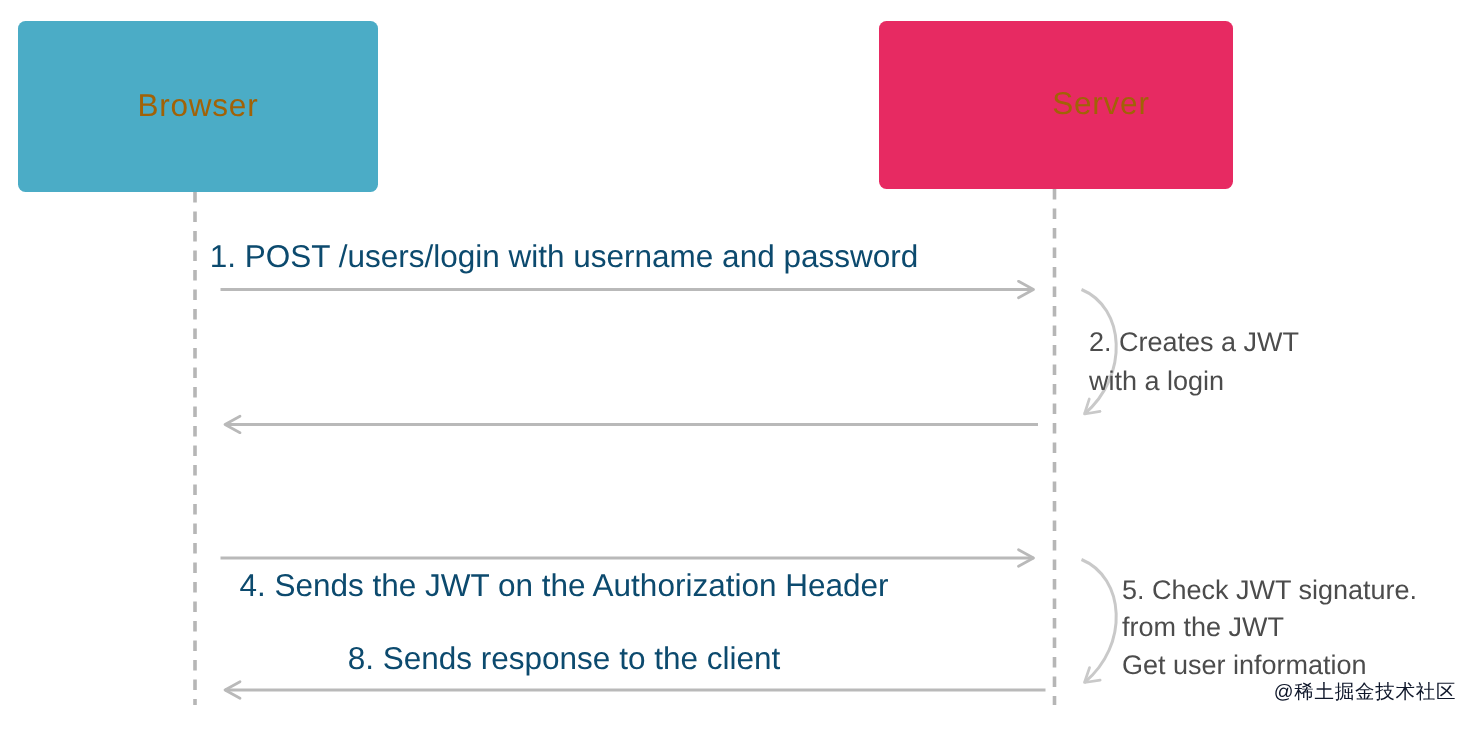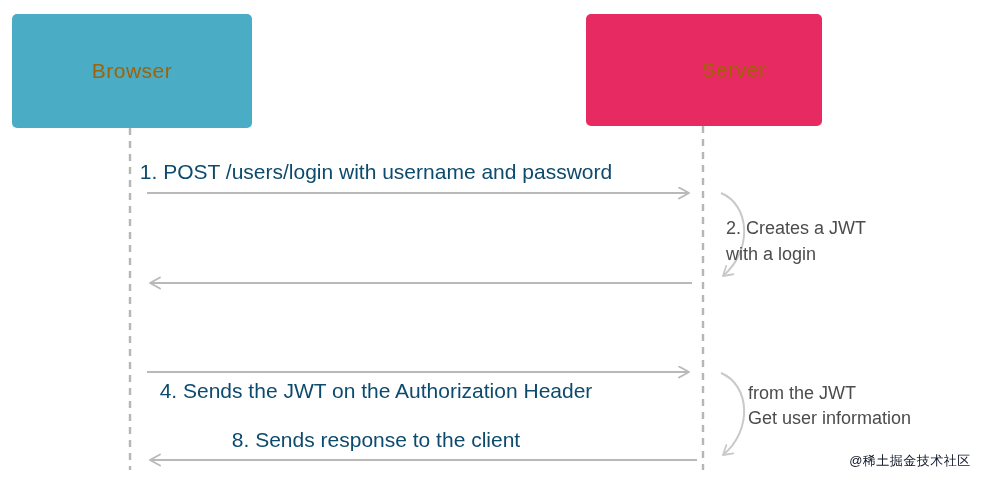--- a/index.html
+++ b/index.html
@@ -111,19 +111,20 @@
 
   <div class="msg-label m1">1. POST /users/login with username and password</div>
   <div class="msg-label m4">4. Sends the JWT on the Authorization Header</div>
   <div class="msg-label m6">8. Sends response to the client</div>
 
   <div class="self-note n2">
     <div>2. Creates a JWT</div>
     <div>with a login</div>
   </div>
   <div class="self-note n5">
+    <div>5. Check JWT signature.</div>
     <div>from the JWT</div>
     <div>Get user information</div>
   </div>
 
   <div class="watermark">@稀土掘金技术社区</div>
 
 </div>
 
 </body></html>

